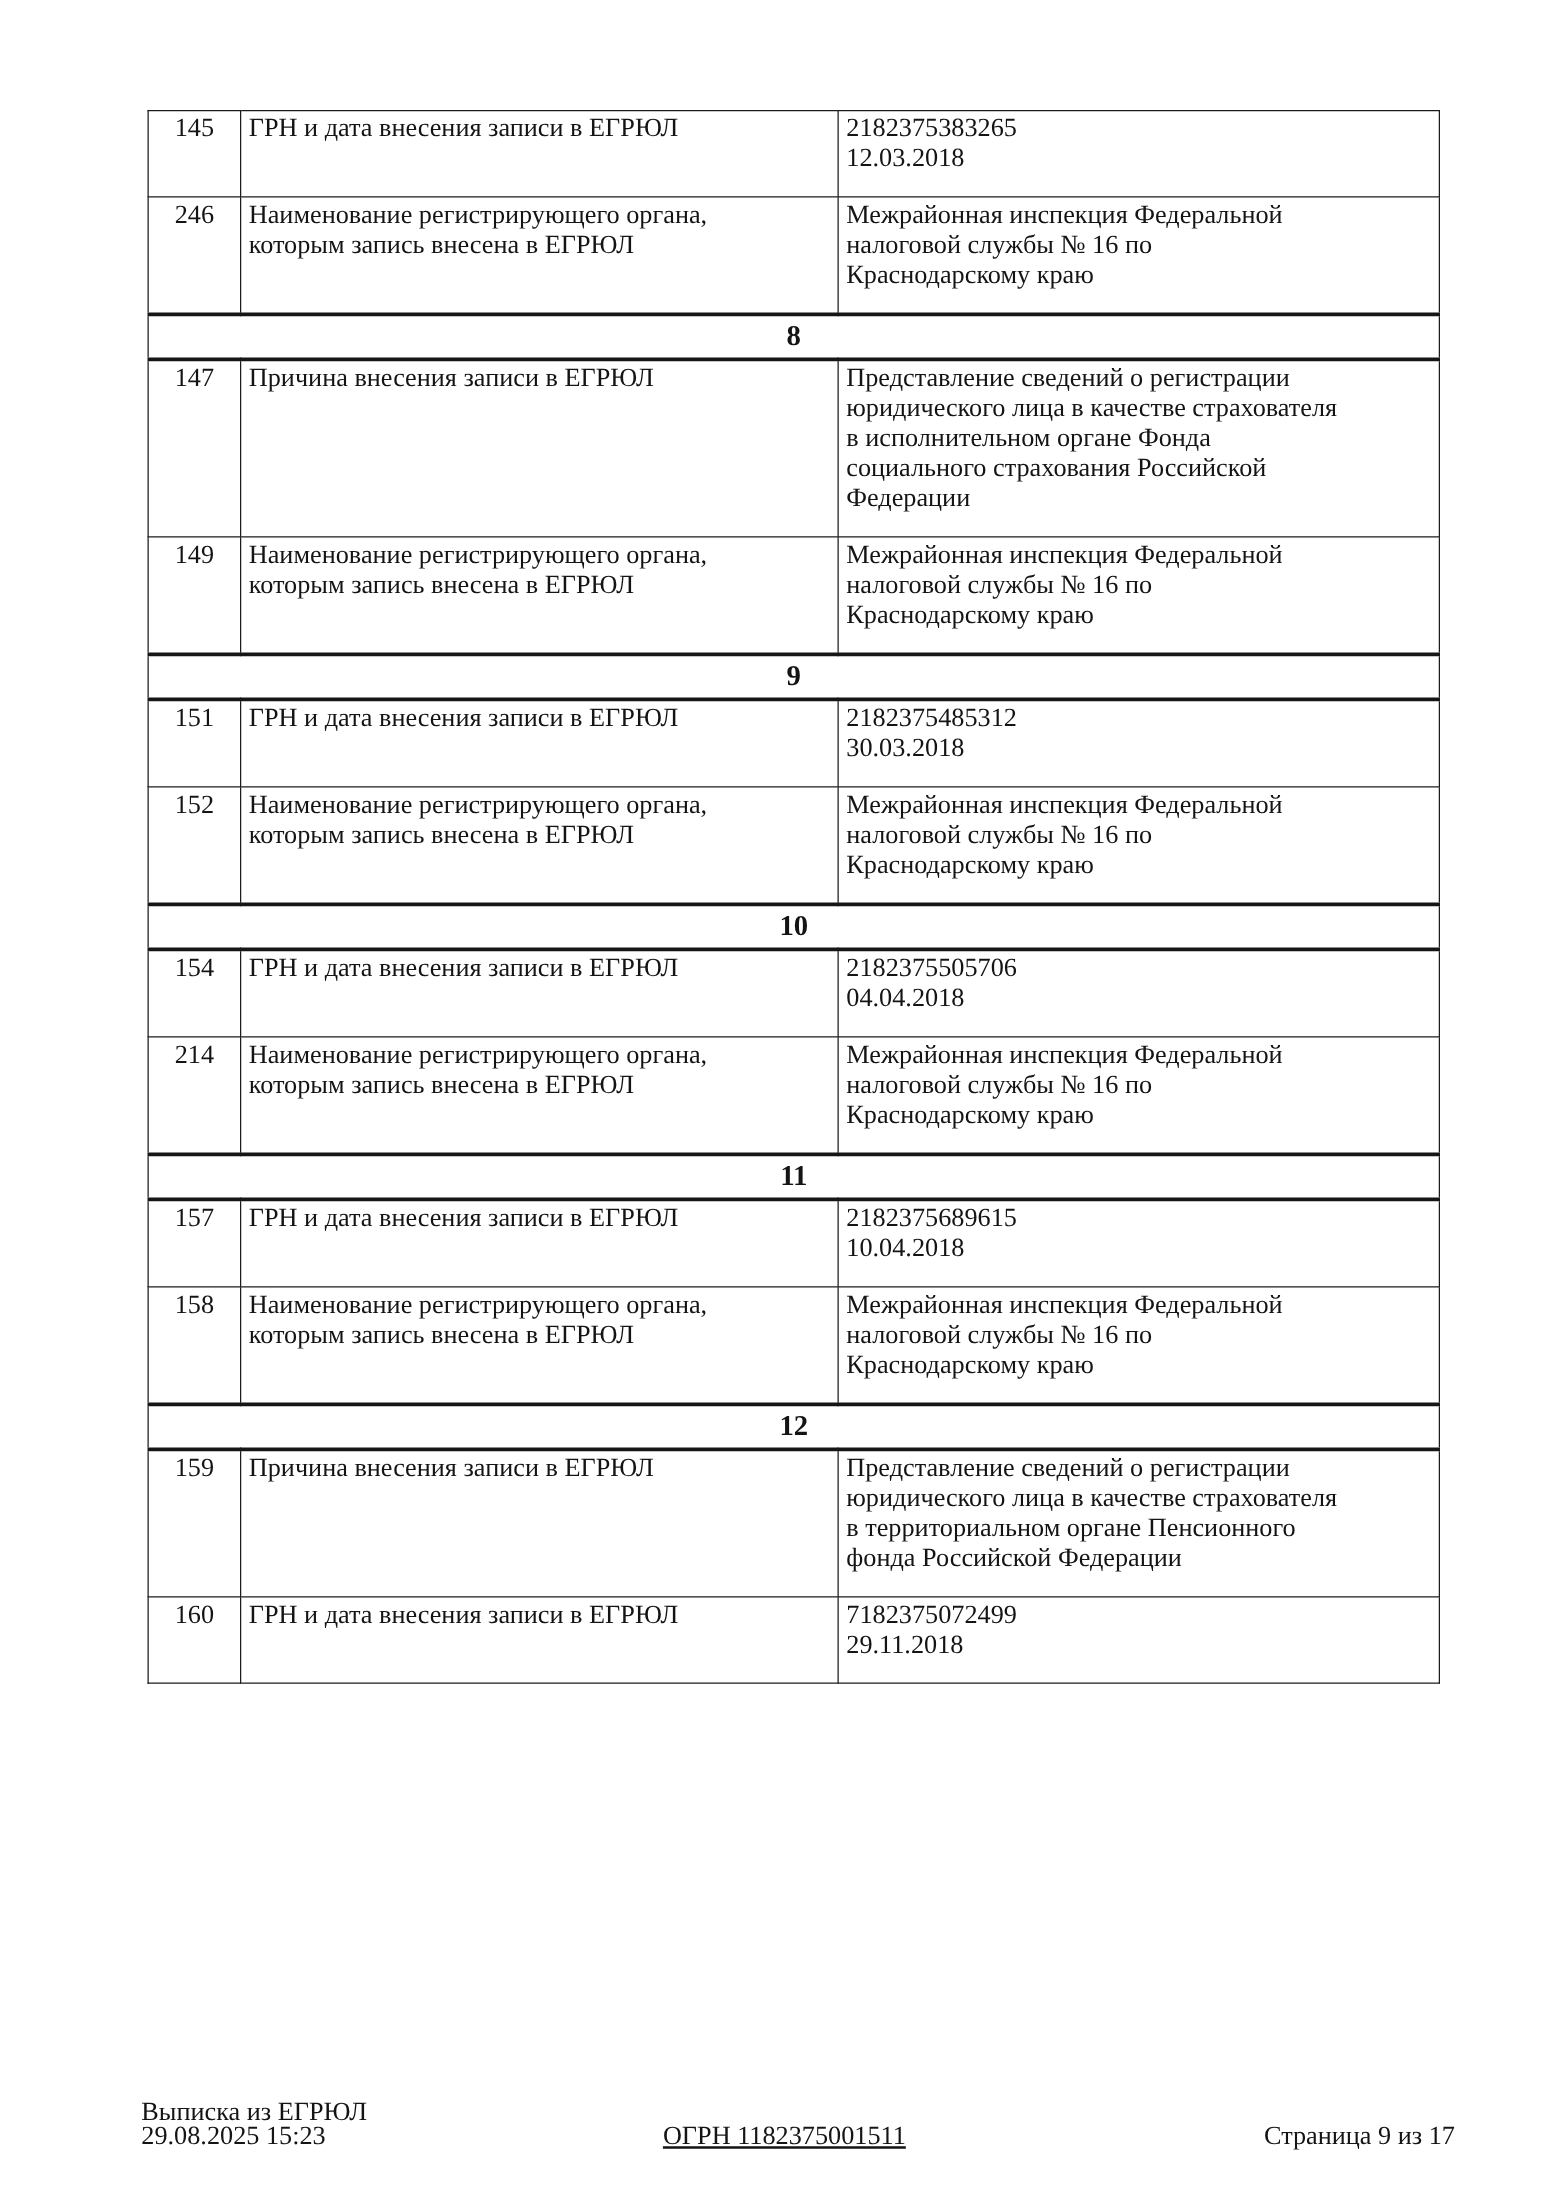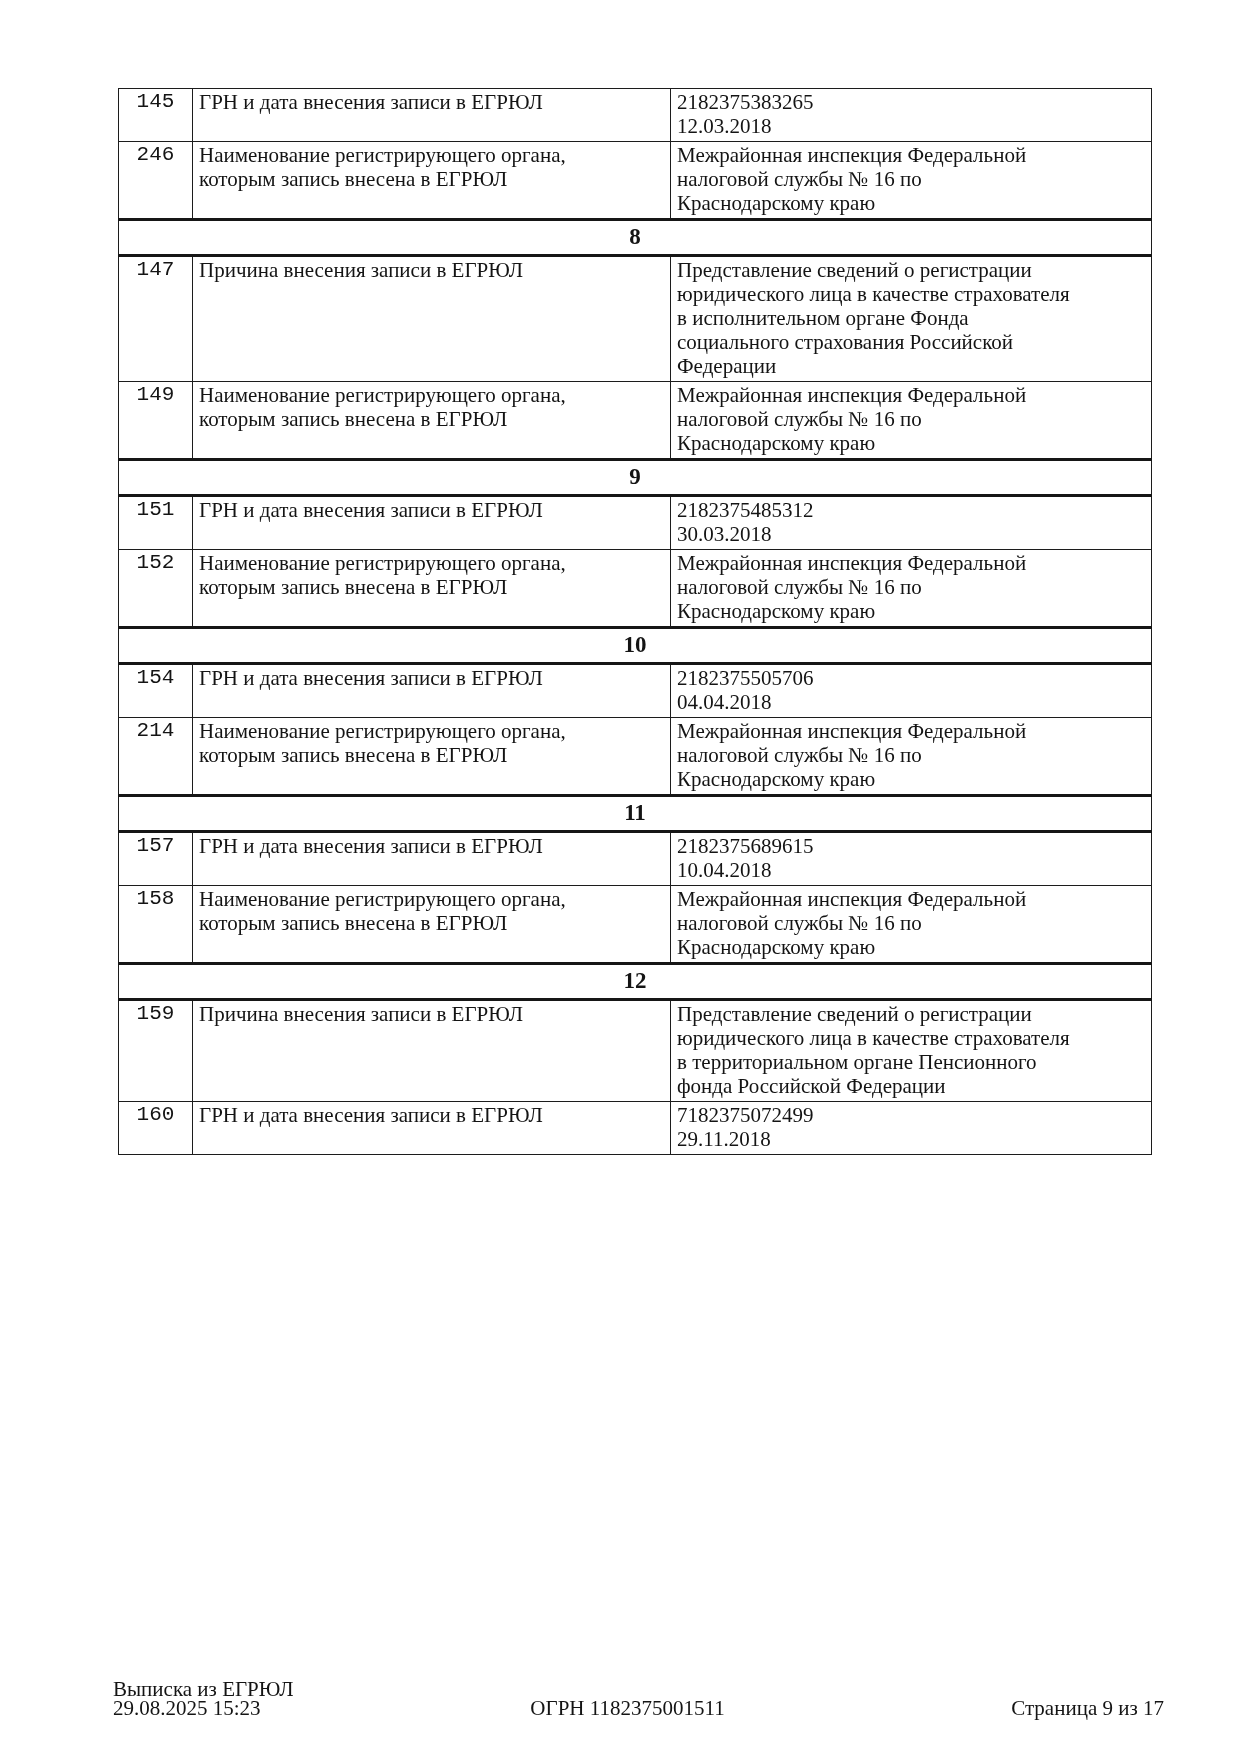--- a/index.html
+++ b/index.html
@@ -21,26 +21,25 @@
     top: 88px;
     width: 1033px;
     border-collapse: collapse;
     table-layout: fixed;
   }
   .record-table td {
     border: 1.6px solid #1c1c1c;
     vertical-align: top;
     font-size: 21px;
     line-height: 24px;
-    padding: 1px 6px 3px 6px;
+    padding: 1px 6px 19px 6px;
   }
   td.cell-num {
     text-align: center;
     padding: 1px 2px 20px 2px;
-    font-family: Liberation Mono, monospace;
   }
   td.cell-label,
   td.cell-value {
     white-space: pre-line;
   }
   tr.section-row td {
     border-top: 3px solid #161616;
     border-bottom: 3px solid #161616;
     text-align: center;
     font-weight: bold;
@@ -62,20 +61,21 @@
     position: absolute;
     left: 2px;
     top: 0;
   }
   .footer-center {
     position: absolute;
     left: 0;
     top: 19px;
     width: 1033px;
     text-align: center;
+    text-decoration: underline;
   }
   .footer-right {
     position: absolute;
     right: 0;
     top: 19px;
     text-align: right;
   }
 </style>
 </head>
 <body>

